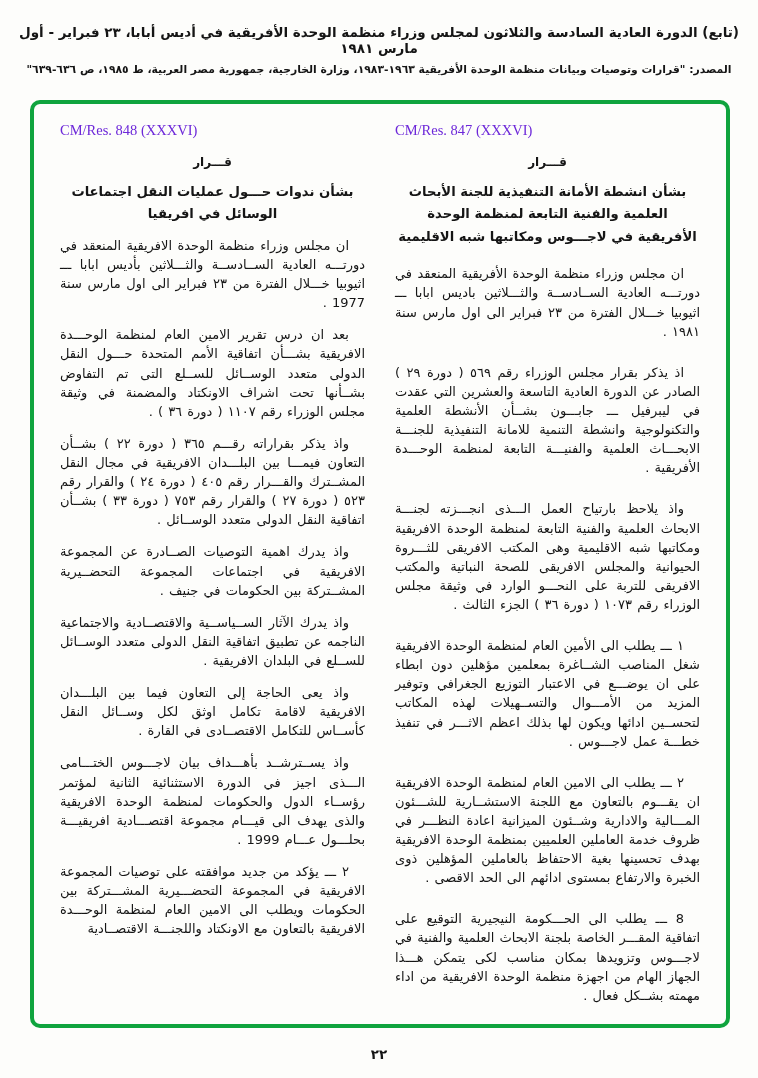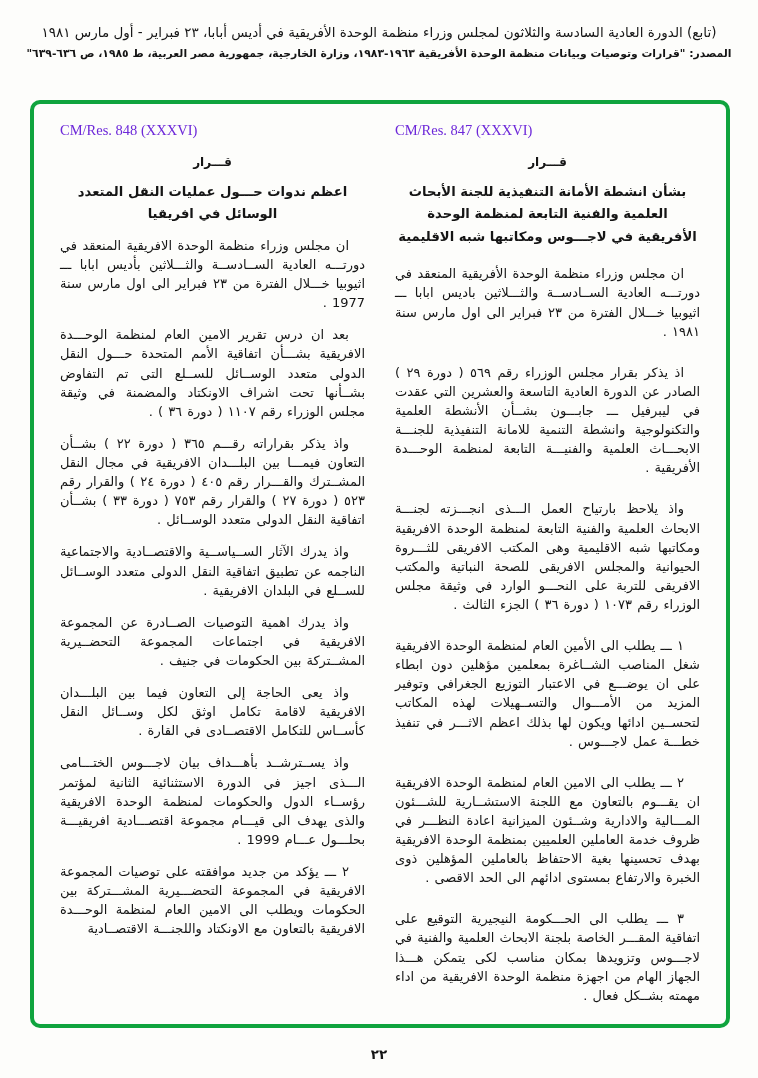--- a/index.html
+++ b/index.html
@@ -2,21 +2,21 @@
 <html lang="ar" style="--frame-green: #10a43e;"><head>
 <meta charset="utf-8">
 <style>
   html,body{margin:0;padding:0;}
   body{
     width:758px;height:1078px;position:relative;overflow:hidden;
     background:#fdfdfb;color:#151515;
     font-family:"DejaVu Sans",sans-serif;
   }
   .top-header{direction:rtl;text-align:center;padding-top:24px;}
-  .top-header .line1{font-size:13.5px;font-weight:normal;letter-spacing:0;}
+  .top-header .line1{font-size:13.5px;font-weight:bold;letter-spacing:0;}
   .top-header .line2{font-size:10.8px;font-weight:bold;margin-top:7px;}
   .frame{
     position:absolute;left:30px;top:100px;width:700px;height:928px;
     box-sizing:border-box;border:4px solid var(--frame-green,#10a43e);
     border-radius:10px;background:#fdfdfb;
     padding:16px 26px 10px 26px;
     display:flex;direction:rtl;gap:30px;
   }
   .col{flex:1;min-width:0;direction:rtl;}
   .ref{
@@ -55,32 +55,32 @@
 
   <section class="col col-847">
     <div class="ref">CM/Res. 847 (XXXVI)</div>
     <div class="res-heading">قـــرار</div>
     <div class="res-title">بشأن انشطة الأمانة التنفيذية للجنة الأبحاث العلمية والفنية التابعة لمنظمة الوحدة الأفريقية في لاجـــوس ومكاتبها شبه الاقليمية</div>
     <p class="para">ان مجلس وزراء منظمة الوحدة الأفريقية المنعقد في دورتـــه العادية الســادســة والثـــلاثين باديس ابابا ـــ اثيوبيا خـــلال الفترة من ٢٣ فبراير الى اول مارس سنة ١٩٨١ .</p>
     <p class="para">اذ يذكر بقرار مجلس الوزراء رقم ٥٦٩ ( دورة ٢٩ ) الصادر عن الدورة العادية التاسعة والعشرين التي عقدت في ليبرفيل ـــ جابـــون بشــأن الأنشطة العلمية والتكنولوجية وانشطة التنمية للامانة التنفيذية للجنـــة الابحـــاث العلمية والفنيـــة التابعة لمنظمة الوحـــدة الأفريقية .</p>
     <p class="para">واذ يلاحظ بارتياح العمل الـــذى انجـــزته لجنـــة الابحاث العلمية والفنية التابعة لمنظمة الوحدة الافريقية ومكاتبها شبه الاقليمية وهى المكتب الافريقى للثـــروة الحيوانية والمجلس الافريقى للصحة النباتية والمكتب الافريقى للتربة على النحـــو الوارد في وثيقة مجلس الوزراء رقم ١٠٧٣ ( دورة ٣٦ ) الجزء الثالث .</p>
     <p class="para">١ ـــ يطلب الى الأمين العام لمنظمة الوحدة الافريقية شغل المناصب الشــاغرة بمعلمين مؤهلين دون ابطاء على ان يوضـــع في الاعتبار التوزيع الجغرافي وتوفير المزيد من الأمـــوال والتســهيلات لهذه المكاتب لتحســين ادائها ويكون لها بذلك اعظم الاثـــر في تنفيذ خطـــة عمل لاجـــوس .</p>
     <p class="para">٢ ـــ يطلب الى الامين العام لمنظمة الوحدة الافريقية ان يقـــوم بالتعاون مع اللجنة الاستشــارية للشـــئون المـــالية والادارية وشــئون الميزانية اعادة النظـــر في ظروف خدمة العاملين العلميين بمنظمة الوحدة الافريقية بهدف تحسينها بغية الاحتفاظ بالعاملين المؤهلين ذوى الخبرة والارتفاع بمستوى ادائهم الى الحد الاقصى .</p>
-    <p class="para">٣ ـــ يطلب الى الحـــكومة النيجيرية التوقيع على اتفاقية المقـــر الخاصة بلجنة الابحاث العلمية والفنية في لاجـــوس وتزويدها بمكان مناسب لكى يتمكن هـــذا الجهاز الهام من اجهزة منظمة الوحدة الافريقية من اداء مهمته بشــكل فعال .</p>
+    <p class="para">8 ـــ يطلب الى الحـــكومة النيجيرية التوقيع على اتفاقية المقـــر الخاصة بلجنة الابحاث العلمية والفنية في لاجـــوس وتزويدها بمكان مناسب لكى يتمكن هـــذا الجهاز الهام من اجهزة منظمة الوحدة الافريقية من اداء مهمته بشــكل فعال .</p>
   </section>
 
   <section class="col col-848">
     <div class="ref">CM/Res. 848 (XXXVI)</div>
     <div class="res-heading">قـــرار</div>
-    <div class="res-title">اعظم ندوات حـــول عمليات النقل المتعدد الوسائل في افريقيا</div>
+    <div class="res-title">بشأن ندوات حـــول عمليات النقل اجتماعات الوسائل في افريقيا</div>
     <p class="para">ان مجلس وزراء منظمة الوحدة الافريقية المنعقد في دورتـــه العادية الســادســة والثـــلاثين بأديس ابابا ـــ اثيوبيا خـــلال الفترة من ٢٣ فبراير الى اول مارس سنة 1977 .</p>
     <p class="para">بعد ان درس تقرير الامين العام لمنظمة الوحـــدة الافريقية بشـــأن اتفاقية الأمم المتحدة حـــول النقل الدولى متعدد الوســائل للســلع التى تم التفاوض بشــأنها تحت اشراف الاونكتاد والمضمنة في وثيقة مجلس الوزراء رقم ١١٠٧ ( دورة ٣٦ ) .</p>
     <p class="para">واذ يذكر بقراراته رقـــم ٣٦٥ ( دورة ٢٢ ) بشــأن التعاون فيمـــا بين البلـــدان الافريقية في مجال النقل المشــترك والقـــرار رقم ٤٠٥ ( دورة ٢٤ ) والقرار رقم ٥٢٣ ( دورة ٢٧ ) والقرار رقم ٧٥٣ ( دورة ٣٣ ) بشــأن اتفاقية النقل الدولى متعدد الوســائل .</p>
+    <p class="para">واذ يدرك اهمية التوصيات الصــادرة عن المجموعة الافريقية في اجتماعات المجموعة التحضــيرية المشــتركة بين الحكومات في جنيف .</p>
     <p class="para">واذ يدرك الآثار الســياســية والاقتصــادية والاجتماعية الناجمه عن تطبيق اتفاقية النقل الدولى متعدد الوســائل للســلع في البلدان الافريقية .</p>
-    <p class="para">واذ يدرك اهمية التوصيات الصــادرة عن المجموعة الافريقية في اجتماعات المجموعة التحضــيرية المشــتركة بين الحكومات في جنيف .</p>
     <p class="para">واذ يعى الحاجة إلى التعاون فيما بين البلـــدان الافريقية لاقامة تكامل اوثق لكل وســائل النقل كأســاس للتكامل الاقتصــادى في القارة .</p>
     <p class="para">واذ يســترشــد بأهـــداف بيان لاجـــوس الختـــامى الـــذى اجيز في الدورة الاستثنائية الثانية لمؤتمر رؤســاء الدول والحكومات لمنظمة الوحدة الافريقية والذى يهدف الى قيـــام مجموعة اقتصـــادية افريقيـــة بحلـــول عـــام 1999 .</p>
     <p class="para">٢ ـــ يؤكد من جديد موافقته على توصيات المجموعة الافريقية في المجموعة التحضـــيرية المشـــتركة بين الحكومات ويطلب الى الامين العام لمنظمة الوحـــدة الافريقية بالتعاون مع الاونكتاد واللجنـــة الاقتصــادية</p>
   </section>
 
 </main>
 
 <div class="page-number">٢٢</div>
 
 </body></html>

